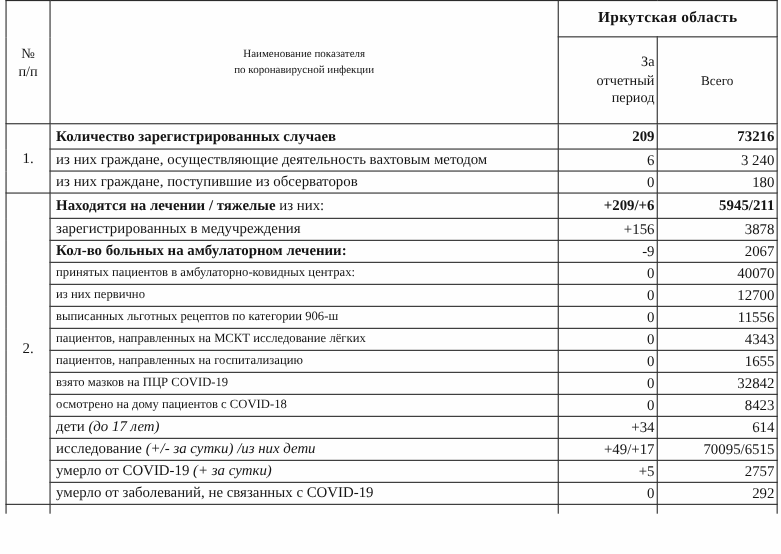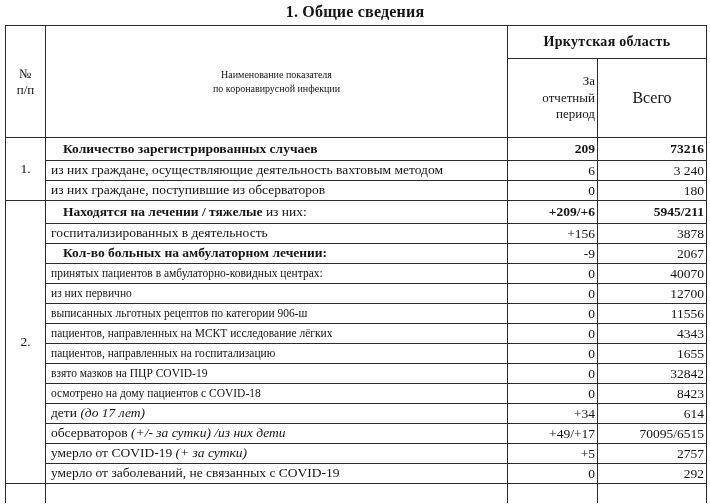--- a/index.html
+++ b/index.html
@@ -15,41 +15,40 @@
   table.main {
     border-collapse:collapse; table-layout:fixed;
     margin-left:5px; width:701px;
   }
   th, td { border:1.5px solid #2b2b2b; overflow:hidden; }
   thead th { font-weight:normal; text-align:center; vertical-align:middle; padding:1px 2px; }
   .num-h   { font-size:13px; white-space:pre-line; }
   .name-h  { font-size:10px; white-space:pre-line; line-height:1.35; }
   .region-h{ font-size:14px; font-weight:bold; height:30px; letter-spacing:0.3px; }
   .period-h{ font-size:13px; white-space:pre-line; height:76px; line-height:1.3;text-align:right; }
-  .total-h { font-size:16px; }
+  .total-h { font-size:12px; }
   tbody tr { height:20px; }
   tbody td { font-size:13.5px; padding:1px 5px; vertical-align:middle; }
   td.num   { text-align:center; font-size:13.5px; padding:1px 2px; }
   td.label { text-align:left; line-height:1.25; }
-  td.label .bold   { font-weight:bold;margin-left:12px; }
+  td.label .bold   { font-weight:bold; }
   td.label .italic { font-style:italic; }
   tr.small td.label { font-size:11.5px;margin-top:12px; }
   tr.justify td.label { text-align:justify; }
   td.val   { text-align:right; padding:1px 2px; }
   tr.vbold td.val { font-weight:bold; }
   tr.lead  { height:23px; }
   tr.partial { height:8px; }
   tr.partial td { border-bottom:none; }
   tr.partial td.label { font-weight:bold; font-size:13.5px; }
 </style>
 </head>
 <body>
 
 <div class="page">
-  <div class="title">1. Общие сведения</div>
   <table class="main">
     <colgroup>
       <col style="width:40px">
       <col style="width:462px">
       <col style="width:90px">
       <col style="width:109px">
     </colgroup>
     <thead>
       <tr>
         <th rowspan="2" class="num-h">№
@@ -82,21 +81,21 @@
           <td class="val">0</td>
           <td class="val">180</td>
         </tr>
         <tr class="lead vbold">
           <td class="num" rowspan="14">2.</td>
           <td class="label"><span class="bold">Находятся на лечении / тяжелые</span><span> из них:</span></td>
           <td class="val">+209/+6</td>
           <td class="val">5945/211</td>
         </tr>
         <tr>
-          <td class="label"><span>госпитализированных в деятельность</span></td>
+          <td class="label"><span>зарегистрированных в медучреждения</span></td>
           <td class="val">+156</td>
           <td class="val">3878</td>
         </tr>
         <tr>
           <td class="label"><span class="bold">Кол-во больных на амбулаторном лечении:</span></td>
           <td class="val">-9</td>
           <td class="val">2067</td>
         </tr>
         <tr class="small">
           <td class="label"><span>принятых пациентов в амбулаторно-ковидных центрах:</span></td>
@@ -132,21 +131,21 @@
           <td class="label"><span>осмотрено на дому пациентов с COVID-18</span></td>
           <td class="val">0</td>
           <td class="val">8423</td>
         </tr>
         <tr>
           <td class="label"><span>дети </span><span class="italic">(до 17 лет)</span></td>
           <td class="val">+34</td>
           <td class="val">614</td>
         </tr>
         <tr>
-          <td class="label"><span>обсерваторов </span><span class="italic">(+/- за сутки) /из них дети</span></td>
+          <td class="label"><span>исследование </span><span class="italic">(+/- за сутки) /из них дети</span></td>
           <td class="val">+49/+17</td>
           <td class="val">70095/6515</td>
         </tr>
         <tr>
           <td class="label"><span>умерло от COVID-19 </span><span class="italic">(+ за сутки)</span></td>
           <td class="val">+5</td>
           <td class="val">2757</td>
         </tr>
         <tr>
           <td class="label"><span>умерло от заболеваний, не связанных с COVID-19</span></td>

